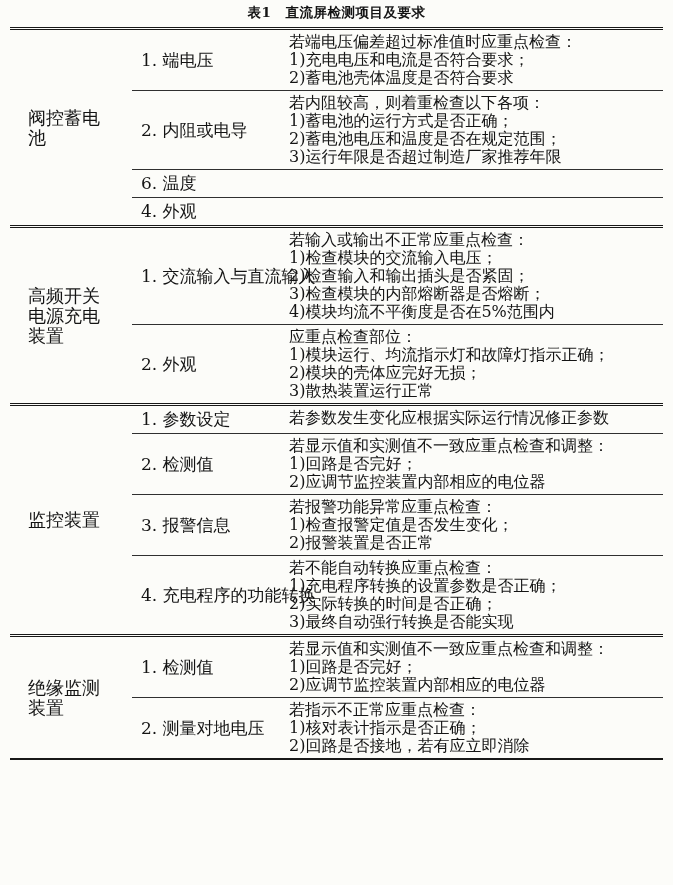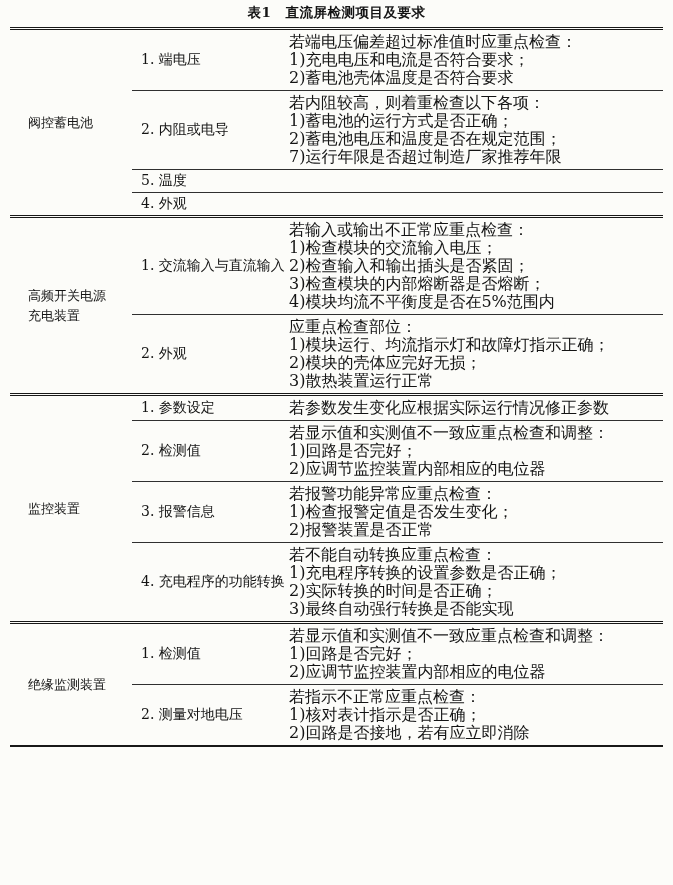--- a/index.html
+++ b/index.html
@@ -28,34 +28,34 @@
   }
   .group { display: flex; }
   .group + .group { border-top: 3px double #181818; }
   .gname {
     flex: 0 0 122px;
     width: 122px;
     box-sizing: border-box;
     display: flex;
     align-items: center;
     padding-left: 18px;
-    font-size: 13px;
+    font-size: 18px;
   }
   .gname .nm { width: 84px; line-height: 20px; }
   .rows { flex: 1; min-width: 0; }
   .row { display: flex; }
   .row + .row { border-top: 1px solid #303030; }
   .item {
     flex: 0 0 150px;
     width: 150px;
     box-sizing: border-box;
     display: flex;
     align-items: center;
     padding: 2px 2px 2px 9px;
-    font-size: 14px;
+    font-size: 17px;
     white-space: nowrap;
   }
   .req {
     flex: 1;
     min-width: 0;
     padding: 3px 0 3px 7px;
   }
   .line {
     font-size: 16px;
     line-height: 18px;
@@ -80,25 +80,25 @@
               <div class="line">1)充电电压和电流是否符合要求；</div>
               <div class="line">2)蓄电池壳体温度是否符合要求</div>
             </div>
           </div>
           <div class="row">
             <div class="item">2. 内阻或电导</div>
             <div class="req">
               <div class="line">若内阻较高，则着重检查以下各项：</div>
               <div class="line">1)蓄电池的运行方式是否正确；</div>
               <div class="line">2)蓄电池电压和温度是否在规定范围；</div>
-              <div class="line">7)运行年限是否超过制造厂家推荐年限</div>
+              <div class="line">3)运行年限是否超过制造厂家推荐年限</div>
             </div>
           </div>
           <div class="row">
-            <div class="item">5. 温度</div>
+            <div class="item">6. 温度</div>
           </div>
           <div class="row">
             <div class="item">4. 外观</div>
           </div>
         </div>
       </div>
       <div class="group">
         <div class="gname">
           <div class="nm">高频开关电源充电装置</div>
         </div>

